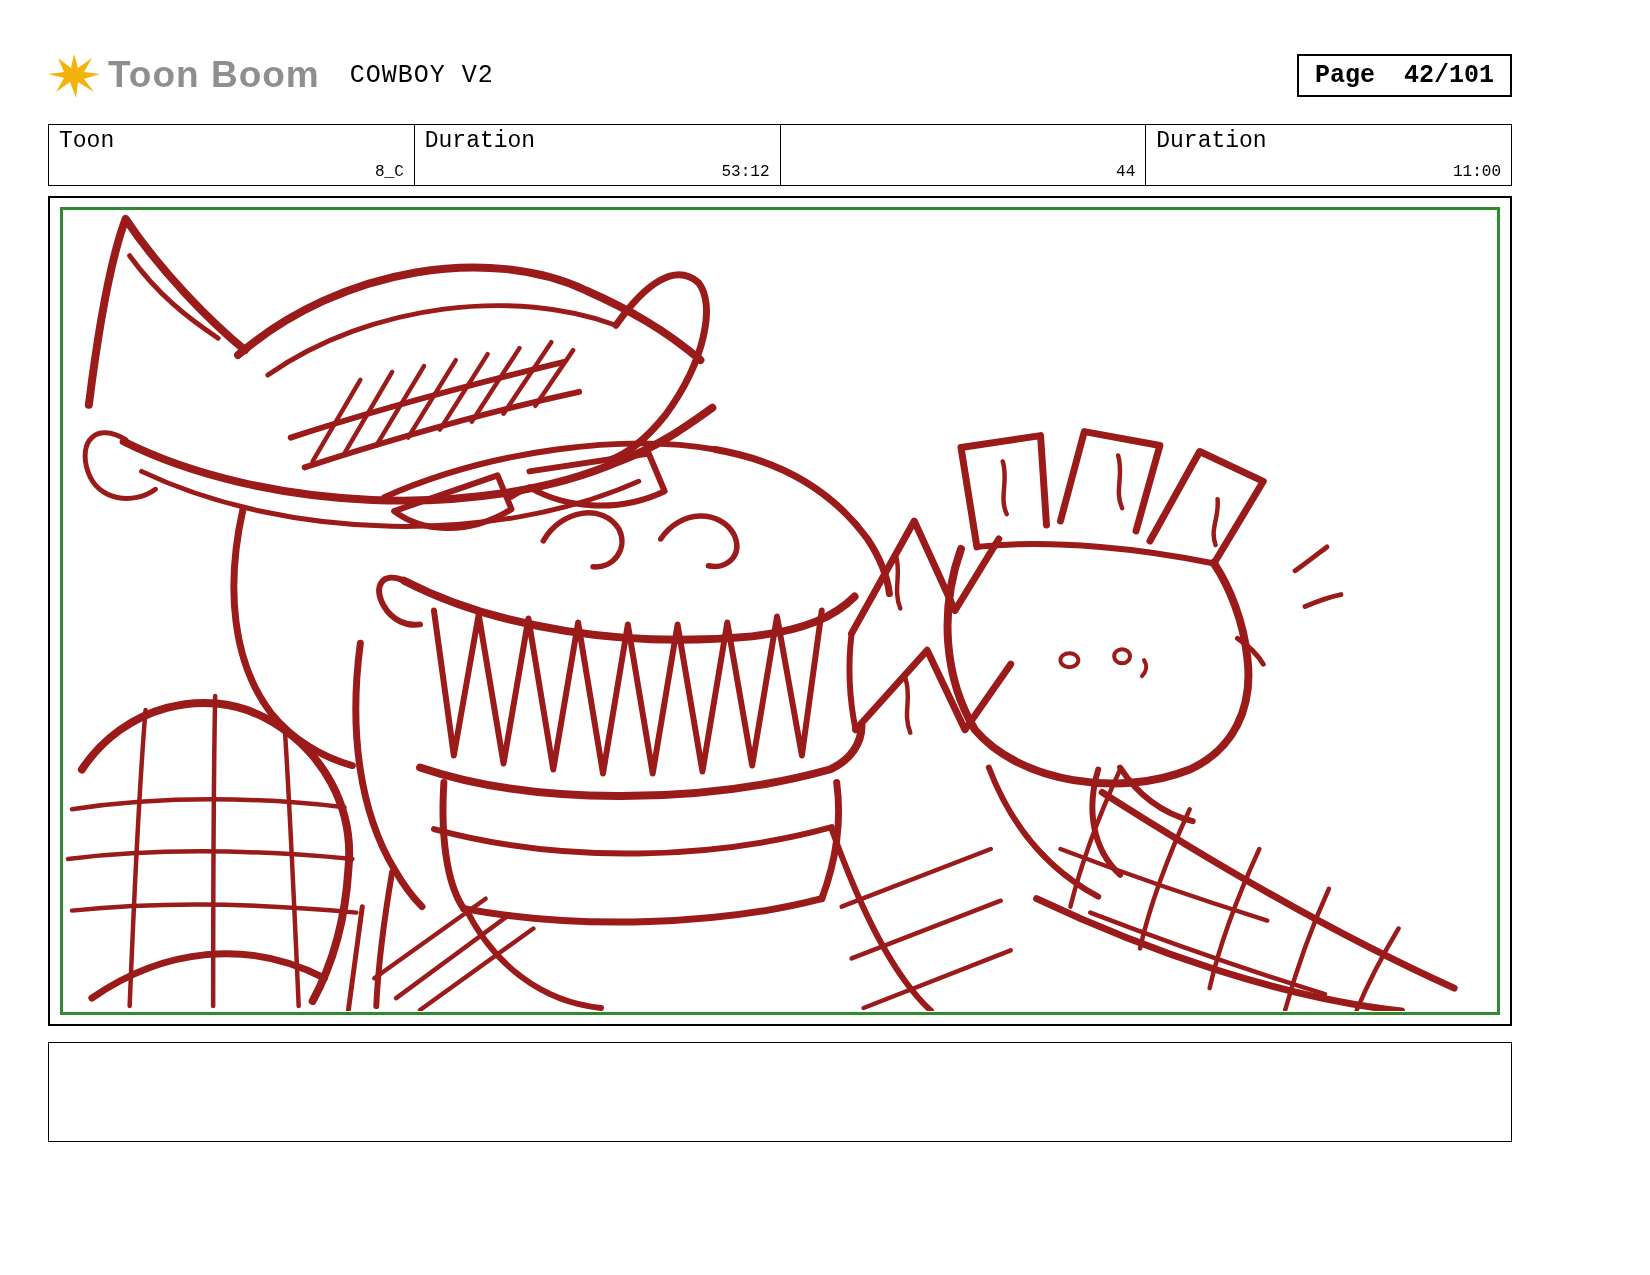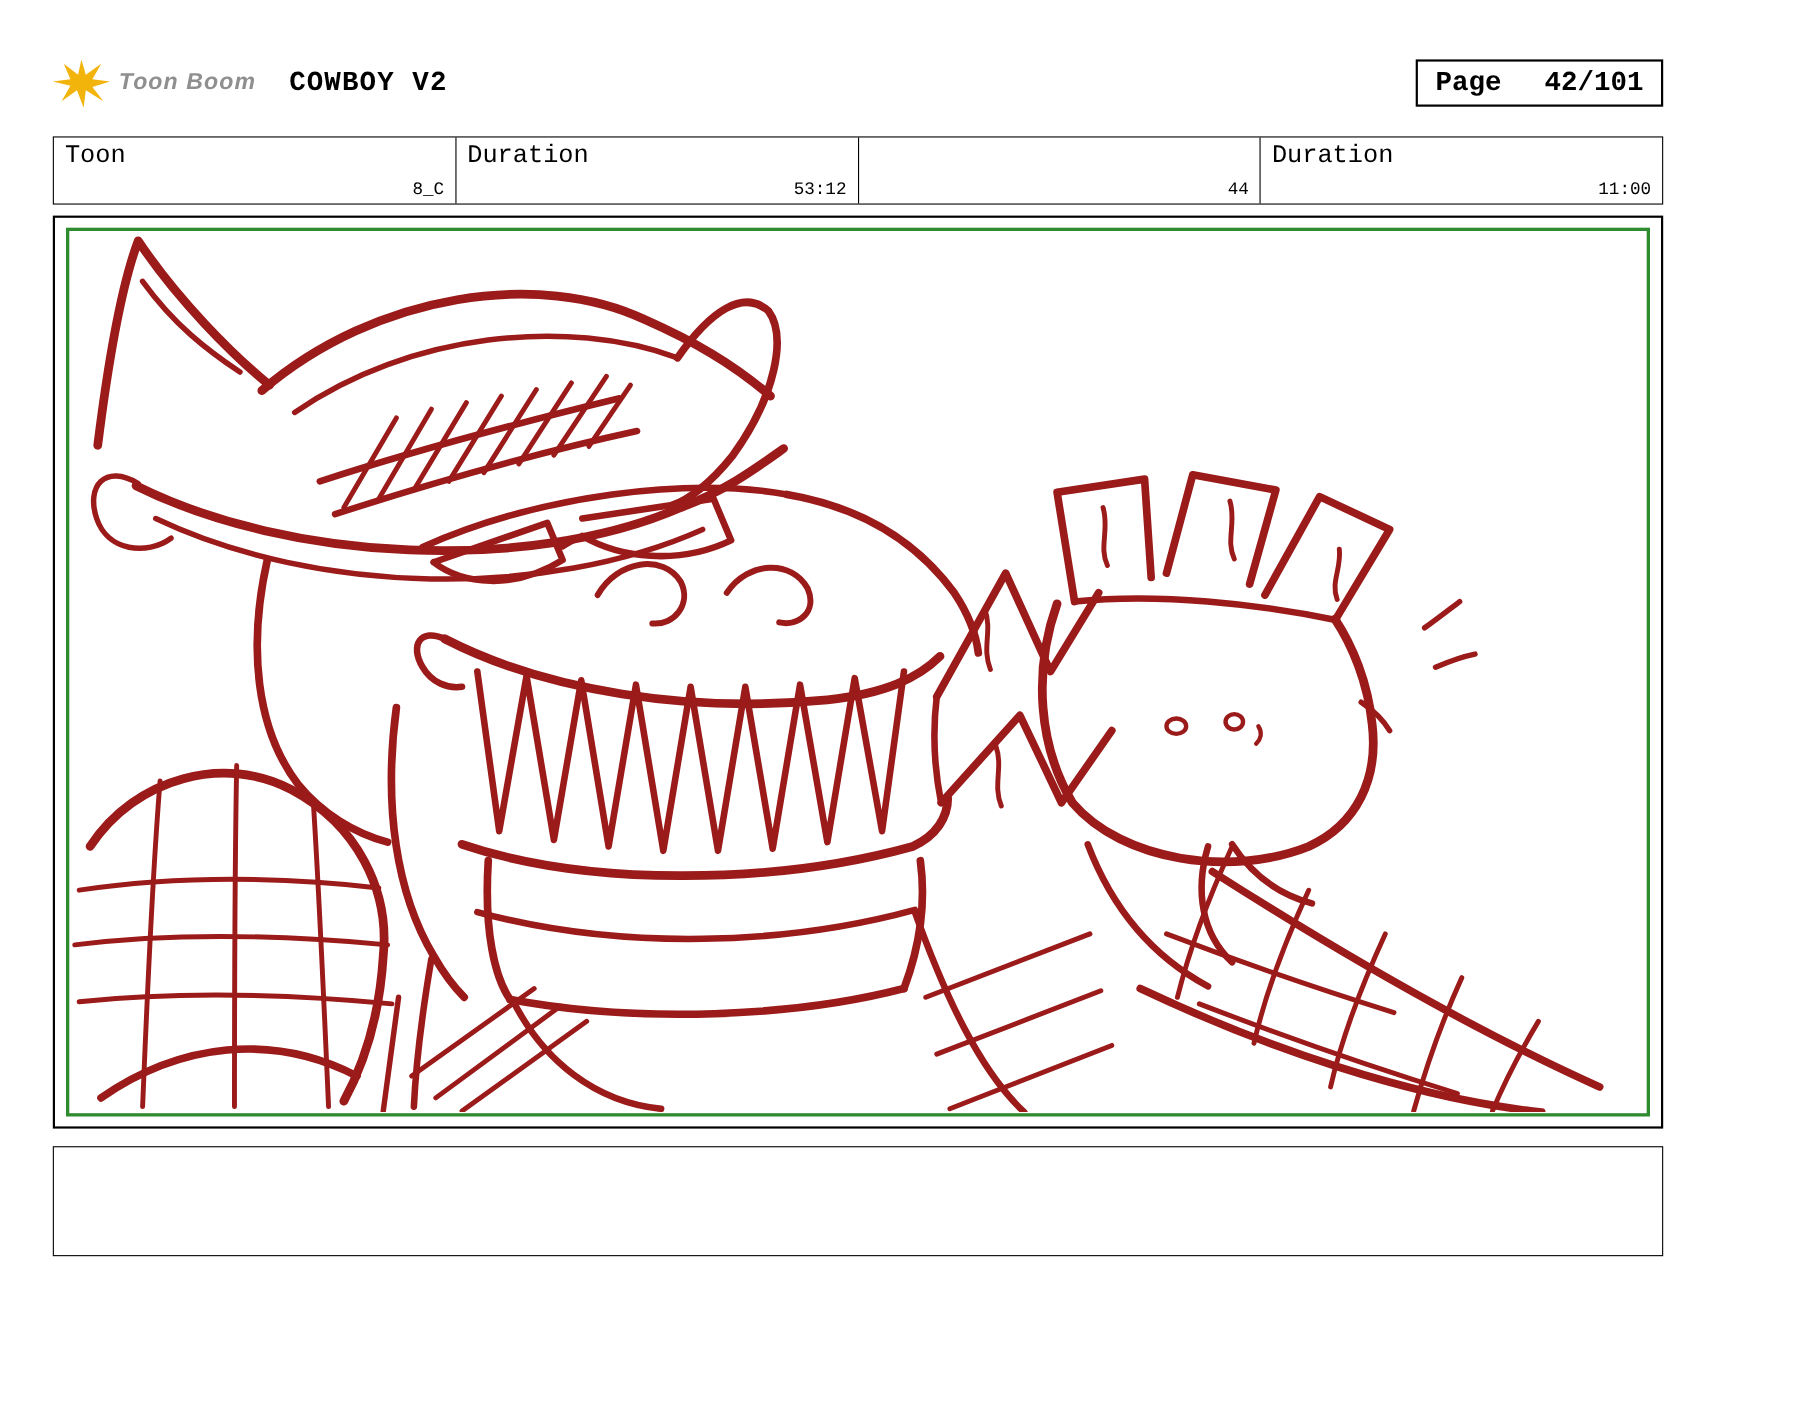--- a/index.html
+++ b/index.html
@@ -11,27 +11,27 @@
   .page { position:relative; width:1650px; height:1275px; background:#fff; overflow:hidden; }
   .content { position:absolute; left:48px; top:0; width:1464px; }
 
   
   .header { display:flex; align-items:center; margin-top:50px; height:50px; }
   .logo { display:flex; align-items:center; gap:8px; }
   .logo-icon svg { display:block; }
   .logo-icon path { fill:var(--logo-yellow,#f2b30a); }
   .logo-text {
     font-family:"Liberation Sans","DejaVu Sans",sans-serif;
-    font-style:italic; font-weight:bold; font-size:21px;
+    font-weight:bold; font-size:37px;
     color:var(--logo-gray,#8f8f8f); letter-spacing:1px;
   }
-  .doc-title { font-weight:bold; font-size:25px; margin-left:30px; letter-spacing:1px; }
+  .doc-title { font-weight:normal; font-size:25px; margin-left:30px; letter-spacing:1px; }
   .page-box {
     margin-left:auto; border:2px solid #000; padding:5px 16px;
-    font-weight:bold; font-size:25px; display:flex; gap:39px; align-items:baseline;
+    font-weight:bold; font-size:25px; display:flex; gap:29px; align-items:baseline;
   }
 
   
   .info { display:flex; border:1.5px solid #000; margin-top:24px; height:60px; }
   .cell { flex:1; border-right:1.5px solid #000; position:relative; padding:3px 10px; }
   .cell:last-child { border-right:none; }
   .cell-label { font-size:23px; }
   .cell-value { position:absolute; right:10px; bottom:4px; font-size:16px; }
 
   

